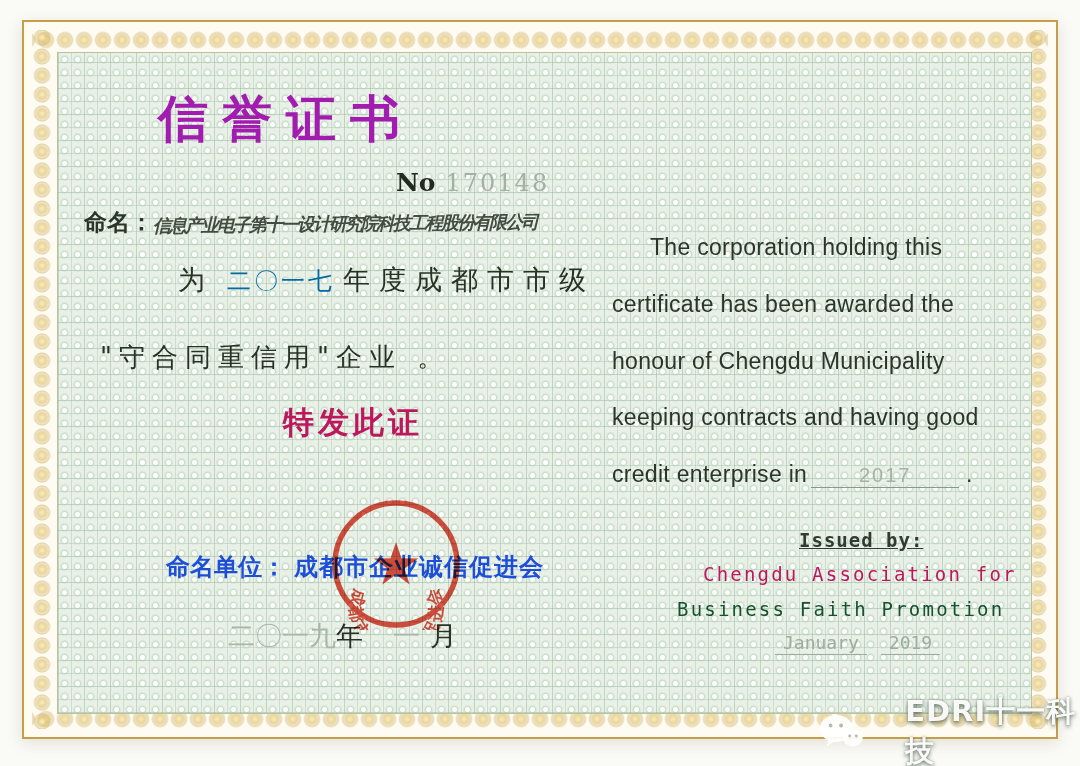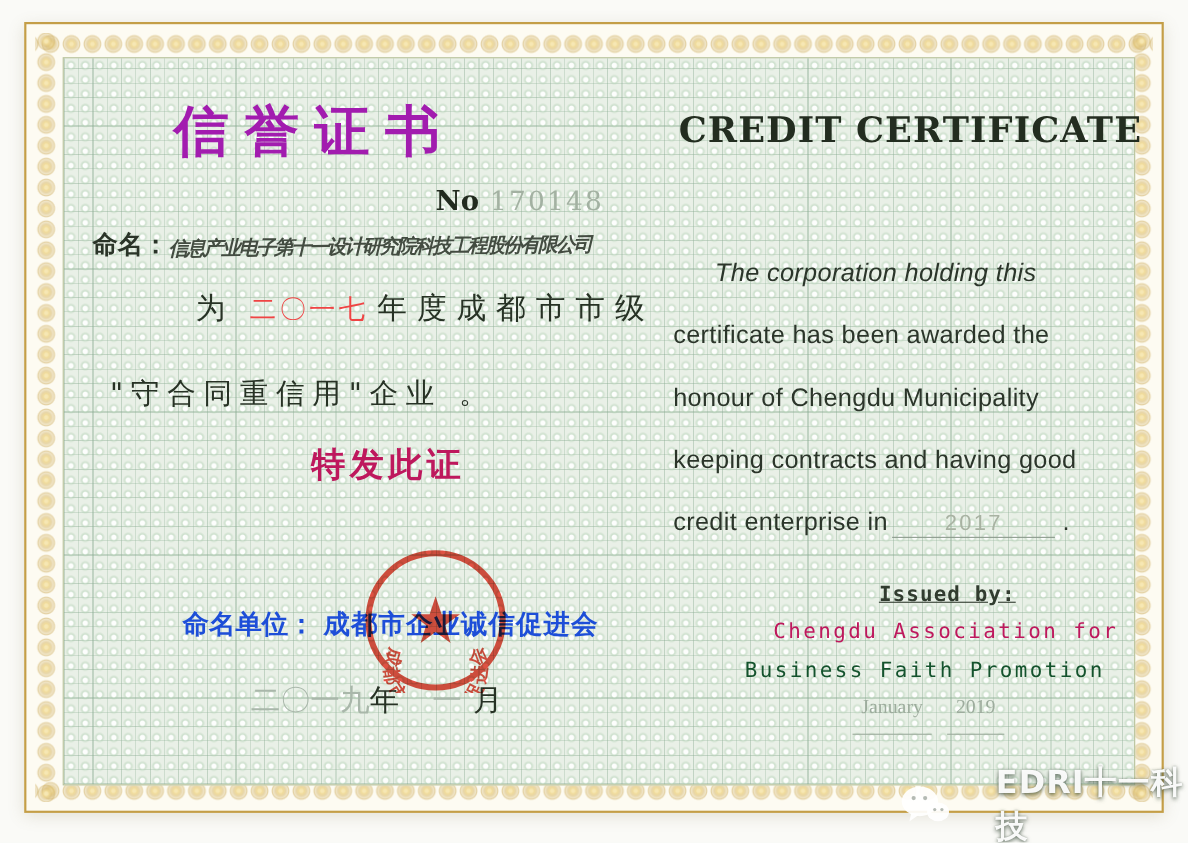--- a/index.html
+++ b/index.html
@@ -45,39 +45,39 @@
   .serif{font-family:"DejaVu Serif","Liberation Serif",serif;}
   .sans{font-family:"Liberation Sans","DejaVu Sans",sans-serif;}
   .mono{font-family:"DejaVu Sans Mono","Liberation Mono",monospace;}
 
   .title-cn{left:158px;top:86px;font-size:50px;font-weight:bold;letter-spacing:14px;color:#a21caf;}
   .serial{left:396px;top:168px;font-size:25px;}
   .serial .num{font-size:24px;letter-spacing:2px;margin-left:10px;font-weight:normal;}
   .named-row{left:84px;top:207px;font-size:23px;font-weight:bold;color:#2a3428;white-space:nowrap;}
   .company{font-size:18px;font-weight:bold;font-style:italic;letter-spacing:-2px;color:#434c41;transform:rotate(-.6deg);display:inline-block;}
   .award-row{left:178px;top:262px;font-size:27px;color:#273225;white-space:nowrap;}
-  .award-row .yr{font-size:24px;letter-spacing:3px;margin:0 8px 0 22px;color:#ef4444;}
+  .award-row .yr{font-size:24px;letter-spacing:3px;margin:0 8px 0 22px;color:#0369a1;}
   .award-row .suf{letter-spacing:9px;font-weight:500;}
   .honor-row{left:100px;top:340px;font-size:26px;letter-spacing:7px;color:#273225;font-weight:500;}
   .grant-row{left:283px;top:402px;font-size:31px;font-weight:bold;letter-spacing:4px;color:#be185d;}
   .issuer-row{left:166px;top:551px;font-size:24px;font-weight:bold;color:#1d4ed8;white-space:nowrap;z-index:1;}
   .issuer-row .nm{letter-spacing:1px;margin-left:8px;}
   .date-cn{left:228px;top:618px;font-size:27px;white-space:nowrap;z-index:1;}
   .date-cn .u{color:#273225;font-weight:500;}
   .date-cn .f{color:#a9b7aa;}
 
   .title-en{left:617px;top:99px;font-size:32px;font-weight:bold;letter-spacing:1px;color:#232d20;}
   .para{left:612px;top:234px;width:345px;font-size:23px;color:#2b352a;}
   .para .ln{position:absolute;left:0;white-space:nowrap;letter-spacing:.3px;}
   .blank{display:inline-block;width:148px;border-bottom:1.6px solid #8a988b;text-align:center;color:#a8b2a2;font-size:20px;letter-spacing:2px;vertical-align:baseline;line-height:1;padding-bottom:2px;margin-left:4px;}
   .issued-by{left:799px;top:529px;font-size:19px;font-weight:bold;letter-spacing:1px;color:#313c2f;text-decoration:underline;}
   .assoc1{left:703px;top:563px;font-size:19px;letter-spacing:2.2px;color:#be185d;}
   .assoc2{left:677px;top:598px;font-size:19px;letter-spacing:2.2px;color:#14532d;}
   .date-en{left:775px;top:632px;font-size:18px;color:#9dac9d;}
-  .date-en span{border-bottom:1.5px solid #9dac9d;padding:0 8px 15px;font-family:Liberation Serif, serif;}
+  .date-en span{border-bottom:1.5px solid #9dac9d;padding:0 8px 1px;}
   .date-en .y{margin-left:14px;}
 
   
   .seal{left:330px;top:498px;width:132px;height:132px;opacity:.88;mix-blend-mode:multiply;z-index:2;}
 
   
   .wm{left:818px;top:692px;display:flex;align-items:center;z-index:3;gap:36px;}
   .wm-text{
     font-size:29px;font-weight:bold;letter-spacing:1px;color:rgba(255,255,255,.95);
     text-shadow:0 2px 4px rgba(70,85,70,.75), 0 0 2px rgba(70,85,70,.5);
@@ -128,24 +128,23 @@
     <circle cx="66" cy="66" r="61" fill="none" stroke="#dd3a29" stroke-width="5.5"></circle>
     <polygon points="66,44 71.4,60.3 88.2,60.4 74.6,70.4 79.6,86.6 66,76.6 52.4,86.6 57.4,70.4 43.8,60.4 60.6,60.3" fill="#dd3a29"></polygon>
     <defs>
       <path id="sealArc" d="M 26.7 88.6 A 45.5 45.5 0 1 0 105.3 88.6" fill="none"></path>
     </defs>
     <text font-size="16.5" font-weight="bold" fill="#dd3a29" letter-spacing="2.5" font-family="DejaVu Sans, sans-serif">
       <textPath href="#sealArc" startOffset="2">成都市企业诚信促进会</textPath>
     </text>
   </svg>
 
-  <div class="abs title-en serif">CREDIT CERTIFICATE</div>
 
   <div class="abs para sans">
-    <div class="ln" style="top:0;left:38px;font-style:italic;">The corporation holding this</div>
+    <div class="ln" style="top:0;left:38px;">The corporation holding this</div>
     <div class="ln" style="top:57px;">certificate has been awarded the</div>
     <div class="ln" style="top:114px;">honour of Chengdu Municipality</div>
     <div class="ln" style="top:170px;">keeping contracts and having good</div>
     <div class="ln" style="top:227px;">
       <span>credit enterprise in</span><span class="blank">2017</span>
       <span>.</span>
     </div>
   </div>
 
   <div class="abs issued-by mono">Issued by:</div>

